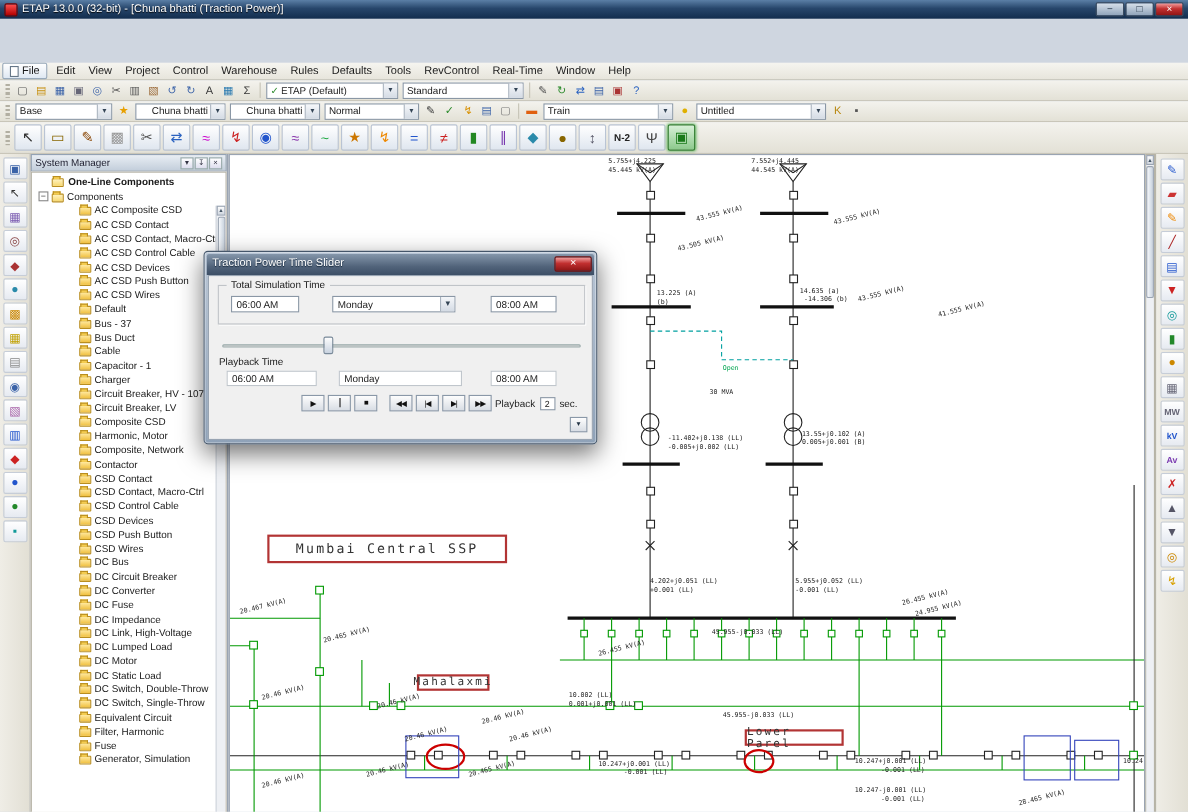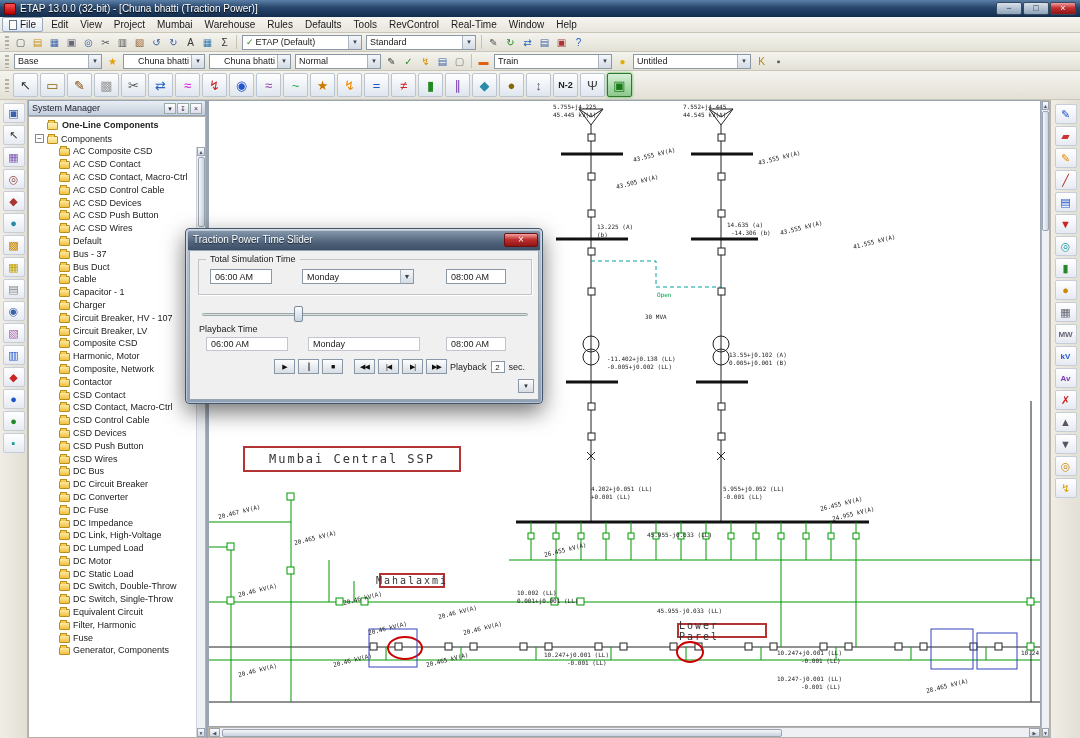--- a/index.html
+++ b/index.html
@@ -8,21 +8,21 @@
 
   
   .titlebar{height:17px;background:linear-gradient(#5b7fa6,#27466b 45%,#122d4e);display:flex;align-items:center;padding:0 4px;color:#fff;font-size:10px;gap:4px;}
   .app-icon{width:12px;height:12px;background:linear-gradient(#ff5050,#b00000);border:1px solid #700;border-radius:2px;flex:none;}
   .title-text{white-space:nowrap;overflow:hidden;text-shadow:0 1px 1px #000;}
   .winbtns{margin-left:auto;display:flex;gap:1px;}
   .winbtn{width:26px;height:13px;background:linear-gradient(#cfdaе8,#8fa3ba);background:linear-gradient(#d7e0ea,#8fa3ba);border:1px solid #3a4a5e;border-radius:2px;color:#234;font-size:9px;line-height:11px;text-align:center;}
   .winbtn.close{background:linear-gradient(#f4a0a0,#c23030 45%,#8e1515);color:#fff;}
 
   
-  .menubar{height:16px;background:linear-gradient(#f6f5f0,#e7e5dc);border-bottom:1px solid #c9c6b9;display:flex;align-items:center;padding:0 2px;}
+  .menubar{height:16px;background:linear-gradient(#f6f5f0,#e7e5dc);border-bottom:1px solid #c9c6b9;display:flex;align-items:center;padding:0 2px;margin-top:40px;}
   .menu-item{padding:1px 6px;display:flex;align-items:center;gap:3px;cursor:default;}
   .menu-item.first{border:1px solid #9ab;background:linear-gradient(#fff,#dfe8f2);border-radius:2px;margin-right:2px;}
   .menu-doc-icon{width:8px;height:10px;background:#fff;border:1px solid #678;display:inline-block;}
 
   
   .toolbar{display:flex;align-items:center;background:linear-gradient(#f4f3ee,#e3e1d6);border-bottom:1px solid #c9c6b9;padding:0 2px;}
   .t1,.t2{height:19px;}
   .t3{height:29px;}
   .grip{width:4px;height:13px;margin:0 3px;background:repeating-linear-gradient(180deg,#b2afa2 0 2px,transparent 2px 4px);flex:none;}
   .sep{width:1px;height:14px;background:#c5c2b5;margin:0 3px;flex:none;}
@@ -48,21 +48,21 @@
   
   .sidebar{width:180px;display:flex;flex-direction:column;background:#f0eee8;border-right:2px solid #9aa4b2;}
   .panel-title{height:16px;background:linear-gradient(#e9eef4,#c3cedb);border:1px solid #93a2b4;display:flex;align-items:center;font-size:9px;padding:0 3px;color:#223;}
   .panel-ctrls{margin-left:auto;display:flex;gap:1px;}
   .pbtn{width:12px;height:11px;border:1px solid #9aa;background:linear-gradient(#fff,#dde);font-size:7px;line-height:9px;text-align:center;color:#334;}
   .tree-wrap{flex:1;background:#fff;border:1px solid #b6b3a6;position:relative;overflow:hidden;display:flex;flex-direction:column;}
   .tree-header{height:15px;display:flex;align-items:center;gap:4px;font-weight:bold;font-size:9px;padding-left:18px;flex:none;}
   .tree-root{height:13px;display:flex;align-items:center;gap:3px;padding-left:6px;font-size:9px;flex:none;}
   .expander{width:9px;height:9px;border:1px solid #888;background:#fff;font-size:8px;line-height:7px;text-align:center;color:#333;flex:none;}
   .tree-items{flex:1;overflow:hidden;}
-  .tree-row{height:12.8px;display:flex;align-items:center;gap:3px;padding-left:30px;white-space:nowrap;font-size:9px;}
+  .tree-row{height:12.8px;display:flex;align-items:center;gap:3px;padding-left:43px;white-space:nowrap;font-size:9px;}
   .folder{width:11px;height:8px;background:linear-gradient(#ffe9a0,#f0c040);border:1px solid #b98e20;border-radius:1px;position:relative;flex:none;margin-top:2px;}
   .folder:before{content:"";position:absolute;top:-3px;left:0;width:5px;height:2px;background:#f4cc50;border:1px solid #b98e20;border-bottom:none;}
   .folder.open{background:linear-gradient(#fff2c0,#f7d870);}
   .tree-scroll{position:absolute;right:0;top:30px;bottom:0;width:9px;background:#eef0f4;border-left:1px solid #cfd4dc;display:flex;flex-direction:column;}
   .sb-btn{height:9px;background:linear-gradient(#fdfdfd,#cfd6e0);border:1px solid #9aa4b2;font-size:5px;text-align:center;line-height:8px;color:#456;flex:none;}
   .sb-thumb{width:7px;margin:1px auto;height:70px;background:linear-gradient(90deg,#f6f8fb,#c8d2de);border:1px solid #9aa4b2;border-radius:2px;}
   .sb-track{flex:1;}
   .side-tab{height:14px;background:linear-gradient(#f8f6ef,#ddd9ca);border-top:1px solid #b2afa2;display:flex;align-items:center;gap:4px;font-size:9px;font-weight:bold;padding-left:5px;color:#222;flex:none;}
   .tab-ico{width:10px;height:9px;border-radius:1px;flex:none;}
 
@@ -124,21 +124,21 @@
       <span class="menu-item">
         <span>Edit</span>
       </span>
       <span class="menu-item">
         <span>View</span>
       </span>
       <span class="menu-item">
         <span>Project</span>
       </span>
       <span class="menu-item">
-        <span>Mumbai</span>
+        <span>Control</span>
       </span>
       <span class="menu-item">
         <span>Warehouse</span>
       </span>
       <span class="menu-item">
         <span>Rules</span>
       </span>
       <span class="menu-item">
         <span>Defaults</span>
       </span>
@@ -466,21 +466,21 @@
           <div class="tree-row">
             <span class="folder"></span>
             <span>Filter, Harmonic</span>
           </div>
           <div class="tree-row">
             <span class="folder"></span>
             <span>Fuse</span>
           </div>
           <div class="tree-row">
             <span class="folder"></span>
-            <span>Generator, Components</span>
+            <span>Generator, Simulation</span>
           </div>
         </div>
       <div class="tree-scroll">
         <div class="sb-btn">▲</div>
         <div class="sb-track">
             <div class="sb-thumb"></div>
           </div>
         <div class="sb-btn">▼</div>
       </div>
     </div>

